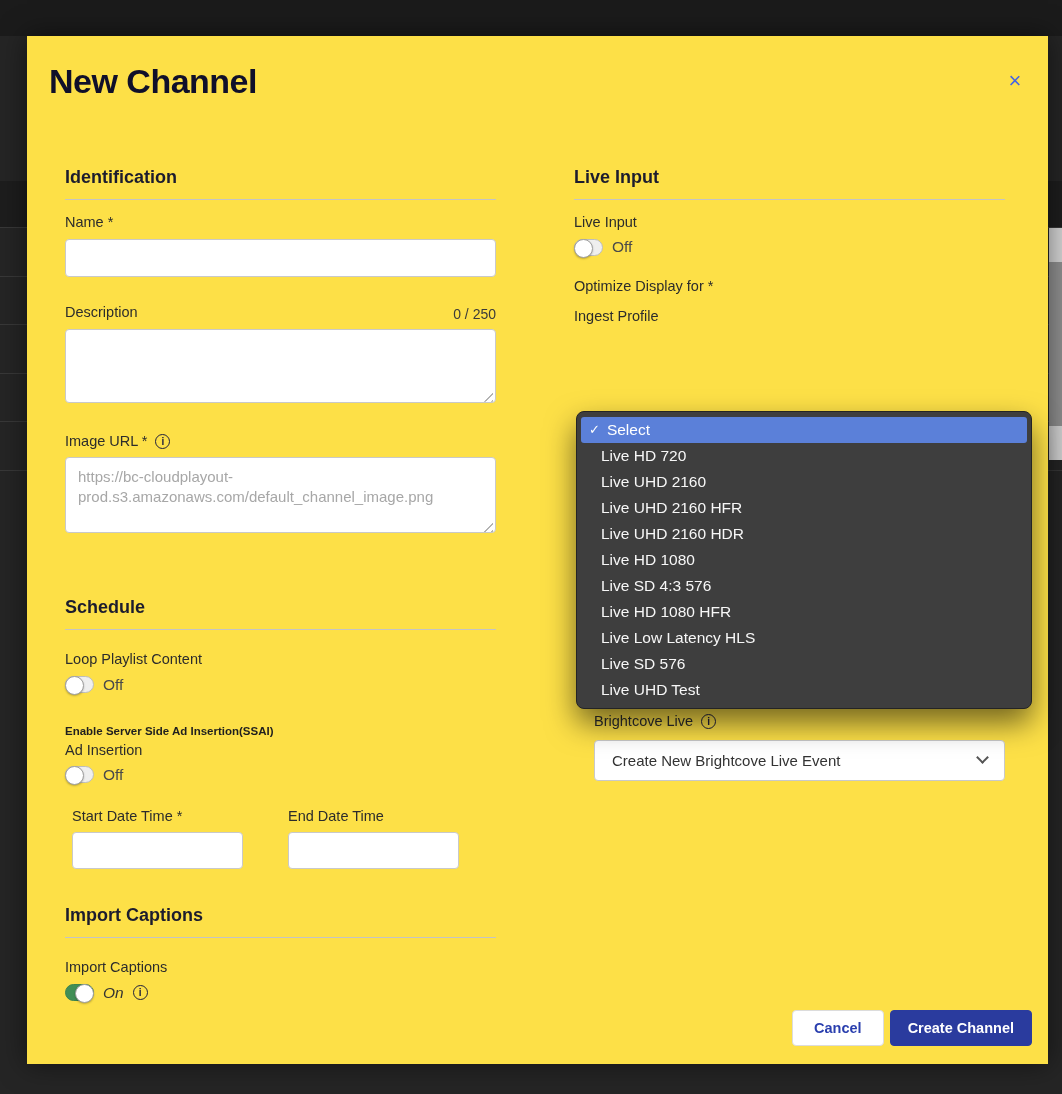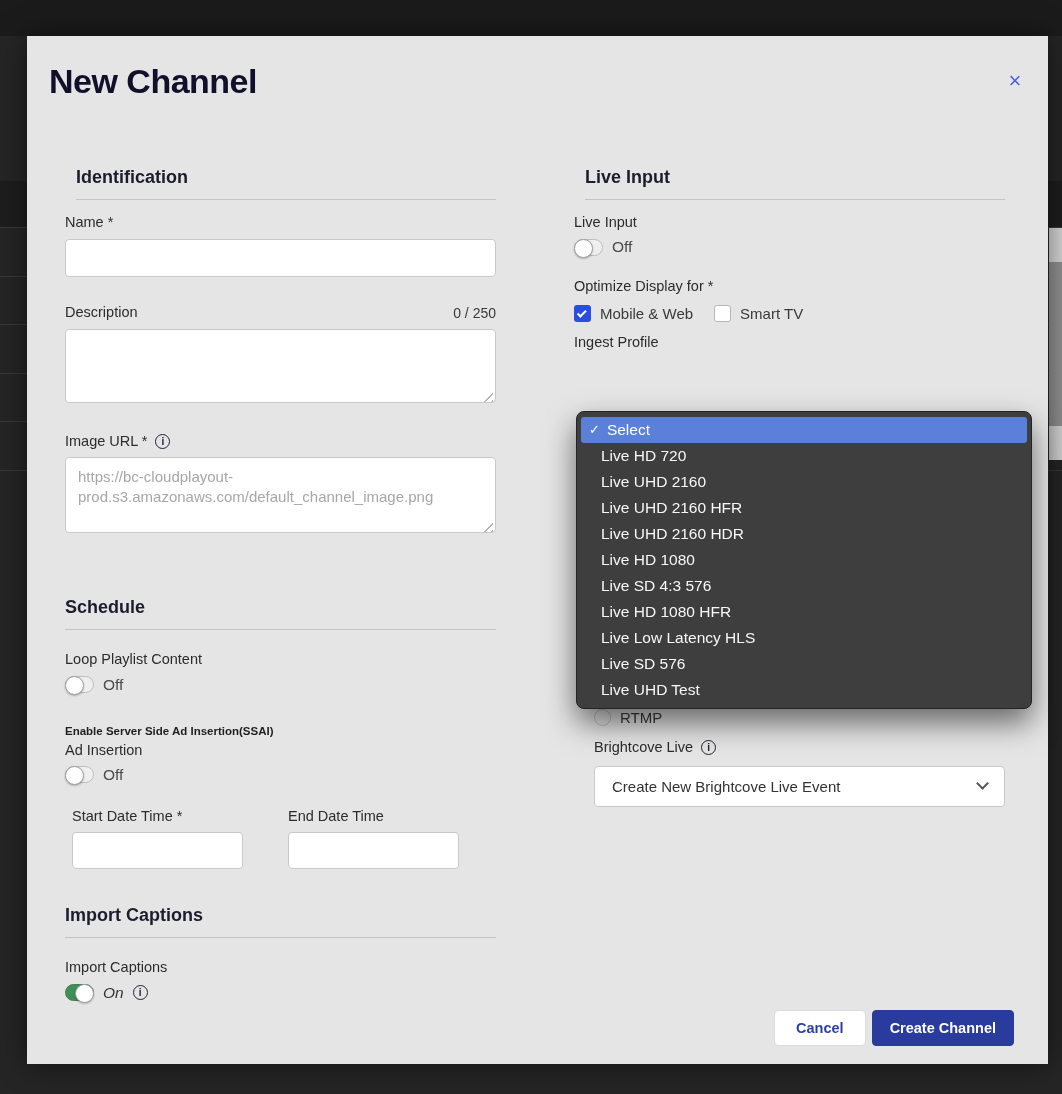--- a/index.html
+++ b/index.html
@@ -7,40 +7,40 @@
   .stage { position: relative; width: 1062px; height: 1094px; background: #252525; overflow: hidden; }
 
   
   .bg-top { position: absolute; top: 0; left: 0; right: 0; height: 36px; background: #1b1b1b; }
   .bg-band { position: absolute; left: 0; right: 0; background: #1d1d1d; }
   .bg-line { position: absolute; left: 0; right: 0; height: 1px; background: #383838; }
   .bg-scroll-track { position: absolute; right: 0; top: 228px; width: 13px; height: 232px; background: #d4d4d4; }
   .bg-scroll-thumb { position: absolute; right: 0; top: 262px; width: 13px; height: 164px; background: #8f8f8f; }
 
   
-  .modal { position: absolute; left: 27px; top: 36px; width: 1021px; height: 1028px; background: #e5e5e5; box-shadow: 0 0 26px rgba(0,0,0,.5); }
+  .modal { position: absolute; left: 27px; top: 36px; width: 1021px; height: 1028px; background: #fde047; box-shadow: 0 0 26px rgba(0,0,0,.5); }
   .modal-header { position: relative; height: 91px; }
   .modal-header h1 { padding: 26px 0 0 22px; font-size: 34px; font-weight: 800; letter-spacing: -0.5px; color: #10102a; }
   .close-btn { position: absolute; right: 18px; top: 30px; width: 30px; height: 30px; background: none; border: none; color: #4664e4; font-size: 22px; line-height: 30px; cursor: pointer; font-family: "Liberation Sans", sans-serif; }
 
   .modal-body { position: relative; height: 937px; }
   .cols { display: flex; padding-left: 38px; gap: 78px; }
   .col { flex: 0 0 431px; width: 431px; }
 
   .section-heading { font-size: 18px; font-weight: 700; color: #1c1c2e; padding-bottom: 11px; border-bottom: 1px solid #c4c4c4; }
-  .mt-first { margin-top: 40px; margin-left: 11px; }
+  .mt-first { margin-top: 40px; }
 
   .field-label { display: block; font-size: 14.5px; font-weight: 400; color: #2c2c2c; line-height: 1.2; }
   .text-input { width: 100%; height: 38px; border: 1px solid #c9c9c9; border-radius: 4px; padding: 0 12px; font-size: 15px; color: #333; font-family: "Liberation Sans", sans-serif; }
   .ta-wrap { position: relative; }
   textarea { width: 100%; border: 1px solid #c9c9c9; border-radius: 4px; padding: 9px 12px; font-size: 15px; line-height: 1.35; color: #333; resize: none; font-family: "Liberation Sans", sans-serif; }
   textarea::placeholder, .text-input::placeholder { color: #a7a7a7; }
   .resize-corner { position: absolute; right: 3px; bottom: 5px; width: 11px; height: 11px; clip-path: polygon(100% 0, 100% 100%, 0 100%); background: repeating-linear-gradient(135deg, #b3b3b3 0 1.5px, transparent 1.5px 4.5px); pointer-events: none; }
 
-  .label-row { display: flex; justify-content: space-between; align-items: center; }
+  .label-row { display: flex; justify-content: space-between; align-items: flex-end; }
   .counter { font-size: 14px; color: #3a3a3a; }
   .inline-label { display: inline-flex; align-items: center; }
   .info-icon { display: inline-flex; align-items: center; justify-content: center; width: 15px; height: 15px; border: 1.5px solid #20203c; border-radius: 50%; font-size: 10px; font-weight: 700; font-style: normal; color: #20203c; margin-left: 8px; }
 
   .toggle-row { display: flex; align-items: center; gap: 9px; }
   .toggle { position: relative; display: inline-block; width: 29px; height: 17px; border-radius: 9px; }
   .toggle.off { background: #efefef; border: 1px solid #bdbdbd; }
   .toggle.off::after { content: ""; position: absolute; left: -1px; top: -1px; width: 17px; height: 17px; border-radius: 50%; background: #fff; border: 1px solid #9f9f9f; box-shadow: 0 1px 2px rgba(0,0,0,.25); }
   .toggle.on { background: #418f56; border: 1px solid #3c8450; }
   .toggle.on::after { content: ""; position: absolute; right: -1px; top: -1px; width: 17px; height: 17px; border-radius: 50%; background: #fff; border: 1px solid #9f9f9f; box-shadow: 0 1px 2px rgba(0,0,0,.25); }
@@ -70,21 +70,21 @@
   .select-box { display: flex; align-items: center; justify-content: space-between; height: 41px; border: 1px solid #c9c9c9; border-radius: 4px; padding: 0 17px; cursor: pointer; background: #fff; }
   .select-box .value { font-size: 15px; color: #333; }
   .chevron { width: 9px; height: 9px; border-right: 2px solid #555; border-bottom: 2px solid #555; transform: rotate(45deg); margin-top: -5px; }
 
   
   .dropdown { position: absolute; left: 549px; top: 284px; width: 456px; background: #3e3e3e; border: 1px solid #242424; border-radius: 8px; padding: 5px 4px; box-shadow: 0 14px 30px rgba(0,0,0,.55); z-index: 10; list-style: none; }
   .dropdown li { height: 26px; line-height: 26px; font-size: 15.5px; color: #f7f7f7; padding-left: 20px; white-space: nowrap; cursor: pointer; }
   .dropdown li.selected { background: #5b80d9; border-radius: 3px; display: flex; align-items: center; gap: 7px; padding-left: 8px; color: #fff; }
   .dropdown li.selected .dd-check { font-size: 13px; }
 
-  .footer { position: absolute; right: 34px; bottom: 18px; display: flex; gap: 6px; border-radius: 10px; }
+  .footer { position: absolute; right: 16px; bottom: 18px; display: flex; gap: 6px; border-radius: 10px; }
   .btn { height: 36px; border-radius: 4px; font-size: 14.5px; font-weight: 700; cursor: pointer; font-family: "Liberation Sans", sans-serif; }
   .btn-cancel { background: #fff; border: 1px solid #dcdcdc; color: #2a3fae; padding: 0 21px; }
   .btn-primary { background: #2a3b9e; border: 1px solid #2a3b9e; color: #fff; padding: 0 17px; }
 
   
   .sp14 { margin-top: 14px; } .sp8 { margin-top: 8px; } .sp27 { margin-top: 27px; }
   .sp7 { margin-top: 7px; } .sp26 { margin-top: 26px; } .sp42 { margin-top: 60px; }
   .sp21 { margin-top: 21px; } .sp31 { margin-top: 31px; } .sp5 { margin-top: 5px; }
   .sp24 { margin-top: 24px; } .sp36 { margin-top: 36px; } .sp22 { margin-top: 22px; }
   .sp9 { margin-top: 9px; } .sp12 { margin-top: 12px; } .sp13 { margin-top: 13px; }
@@ -176,32 +176,20 @@
         <div class="col">
           <h3 class="section-heading mt-first">Live Input</h3>
           <label class="field-label sp14">Live Input</label>
           <div class="toggle-row sp7">
             <span class="toggle off"></span>
             <span class="state-text">Off</span>
           </div>
 
 
           <label class="field-label sp22">Optimize Display for *</label>
-          <div class="checkbox-row sp9">
-            <label class="check-item">
-              <span class="checkbox checked">
-                  <span class="tick"></span>
-                </span>
-              <span class="choice-label">Mobile &amp; Web</span>
-            </label>
-            <label class="check-item" style="margin-left:21px;">
-              <span class="checkbox unchecked"></span>
-              <span class="choice-label">Smart TV</span>
-            </label>
-          </div>
 
           <label class="field-label sp12">Ingest Profile</label>
 
           <div class="spacer-ingest"></div>
 
           <div class="indent-group">
             <div class="radio-row">
               <span class="radio selected"></span>
               <span class="choice-label">Brightcove Live</span>
             </div>

